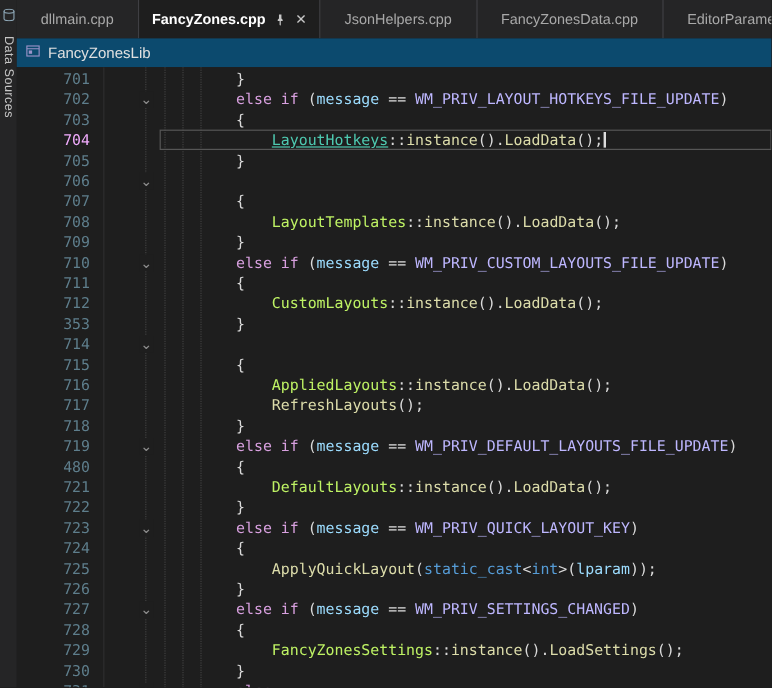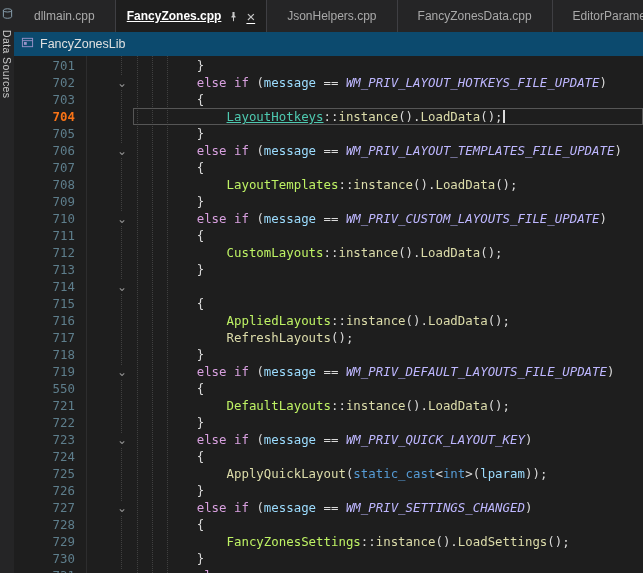--- a/index.html
+++ b/index.html
@@ -8,49 +8,49 @@
 
   
   .sidestrip { width: 14px; flex-shrink: 0; background: #252526; display: flex; flex-direction: column; align-items: center; padding-top: 5px; gap: 7px; }
   .side-label { writing-mode: vertical-rl; font-size: 10.5px; color: #C6C6C6; letter-spacing: .4px; white-space: nowrap; }
 
   .main { flex: 1; min-width: 0; display: flex; flex-direction: column; }
 
   
   .tabstrip { height: 32px; flex-shrink: 0; background: #252526; display: flex; overflow: hidden; }
   .tab { display: flex; align-items: center; padding: 0 20px; font-size: 12px; color: #A9A9A9; border-right: 1px solid #3F3F43; white-space: nowrap; cursor: default; }
-  .tab.active { background: #1E1E1E; color: #FFFFFF; font-weight: bold; padding: 0 11px; gap: 7px; text-decoration: underline; }
+  .tab.active { background: #1E1E1E; color: #FFFFFF; font-weight: bold; padding: 0 11px; gap: 7px; }
   .tab.last { border-right: none; padding-right: 0; }
   .tab .close { font-size: 15px; line-height: 1; color: #C8C8C8; font-weight: normal; }
   .tab .pin { display: flex; align-items: center; }
 
   
   .crumbbar { height: 24px; flex-shrink: 0; background: #0c4a6e; display: flex; align-items: center; gap: 6px; padding-left: 7px; font-size: 12.5px; color: #E0E0E0; }
 
   
   .editor { flex: 1; position: relative; overflow: hidden; background: #1E1E1E; padding-top: 1px;
             font-family: "DejaVu Sans Mono", "Liberation Mono", monospace; font-size: 12.4px; }
   .vline { position: absolute; top: 0; bottom: 0; width: 0; z-index: 0; }
   .vline.solid  { border-left: 1px solid #2D2D2E; }
   .vline.dotted { border-left: 1px dotted #404040; }
 
   .code-row { display: flex; height: 17px; line-height: 17px; position: relative; }
   .ln   { width: 61px; flex-shrink: 0; text-align: right; color: #5E7E8C; z-index: 1; }
-  .current .ln { color: #f97316; font-weight: bold; }
+  .current .ln { color: #f0abfc; font-weight: normal; }
   .mg   { width: 37px; flex-shrink: 0; }
   .fold { width: 20px; flex-shrink: 0; text-align: center; z-index: 1; }
   .chev { font-family: "DejaVu Sans", sans-serif; font-size: 12px; color: #8F8F8F; background: #1E1E1E; padding: 0 1px; }
   .code { white-space: pre; padding-left: 5px; color: #D4D4D4; z-index: 1; }
   .cl-box { position: absolute; left: 119px; right: 0; top: 0; bottom: 0; border: 1px solid #565656; z-index: 0; }
 
   
   .tk-p { color: #DADADA; }
   .tk-k { color: #D8A0DF; }
   .tk-b { color: #569CD6; }
-  .tk-m { color: #BEB7FF; font-style: italic; }
+  .tk-m { color: #BEB7FF; }
   .tk-v { color: #9CDCFE; }
   .tk-t { color: #bef264; }
   .tk-u { color: #4EC9B0; text-decoration: underline; text-align: right; }
   .tk-f { color: #DCDCAA; }
 
   .caret { display: inline-block; width: 2px; height: 13px; background: #DCDCDC; vertical-align: -2px; }
 </style>
 </head>
 <body>
 
@@ -136,21 +136,20 @@
         <div class="code-row">
           <div class="ln">705</div>
           <div class="mg"></div>
           <div class="fold"></div>
           <div class="code"><span class="tk-p">        }</span></div>
         </div>
         <div class="code-row">
           <div class="ln">706</div>
           <div class="mg"></div>
           <div class="fold"><span class="chev">⌄</span></div>
-          <div class="code"><span class="tk-p">        </span><span class="tk-k">else</span><span class="tk-p"> </span><span class="tk-k">if</span><span class="tk-p"> (</span><span class="tk-v">message</span><span class="tk-p"> == </span><span class="tk-m">WM_PRIV_LAYOUT_TEMPLATES_FILE_UPDATE</span><span class="tk-p">)</span></div>
         </div>
         <div class="code-row">
           <div class="ln">707</div>
           <div class="mg"></div>
           <div class="fold"></div>
           <div class="code"><span class="tk-p">        {</span></div>
         </div>
         <div class="code-row">
           <div class="ln">708</div>
           <div class="mg"></div>
@@ -175,21 +174,21 @@
           <div class="fold"></div>
           <div class="code"><span class="tk-p">        {</span></div>
         </div>
         <div class="code-row">
           <div class="ln">712</div>
           <div class="mg"></div>
           <div class="fold"></div>
           <div class="code"><span class="tk-p">            </span><span class="tk-t">CustomLayouts</span><span class="tk-p">::</span><span class="tk-f">instance</span><span class="tk-p">().</span><span class="tk-f">LoadData</span><span class="tk-p">();</span></div>
         </div>
         <div class="code-row">
-          <div class="ln">713</div>
+          <div class="ln">353</div>
           <div class="mg"></div>
           <div class="fold"></div>
           <div class="code"><span class="tk-p">        }</span></div>
         </div>
         <div class="code-row">
           <div class="ln">714</div>
           <div class="mg"></div>
           <div class="fold"><span class="chev">⌄</span></div>
         </div>
         <div class="code-row">
@@ -216,21 +215,21 @@
           <div class="fold"></div>
           <div class="code"><span class="tk-p">        }</span></div>
         </div>
         <div class="code-row">
           <div class="ln">719</div>
           <div class="mg"></div>
           <div class="fold"><span class="chev">⌄</span></div>
           <div class="code"><span class="tk-p">        </span><span class="tk-k">else</span><span class="tk-p"> </span><span class="tk-k">if</span><span class="tk-p"> (</span><span class="tk-v">message</span><span class="tk-p"> == </span><span class="tk-m">WM_PRIV_DEFAULT_LAYOUTS_FILE_UPDATE</span><span class="tk-p">)</span></div>
         </div>
         <div class="code-row">
-          <div class="ln">550</div>
+          <div class="ln">480</div>
           <div class="mg"></div>
           <div class="fold"></div>
           <div class="code"><span class="tk-p">        {</span></div>
         </div>
         <div class="code-row">
           <div class="ln">721</div>
           <div class="mg"></div>
           <div class="fold"></div>
           <div class="code"><span class="tk-p">            </span><span class="tk-t">DefaultLayouts</span><span class="tk-p">::</span><span class="tk-f">instance</span><span class="tk-p">().</span><span class="tk-f">LoadData</span><span class="tk-p">();</span></div>
         </div>

